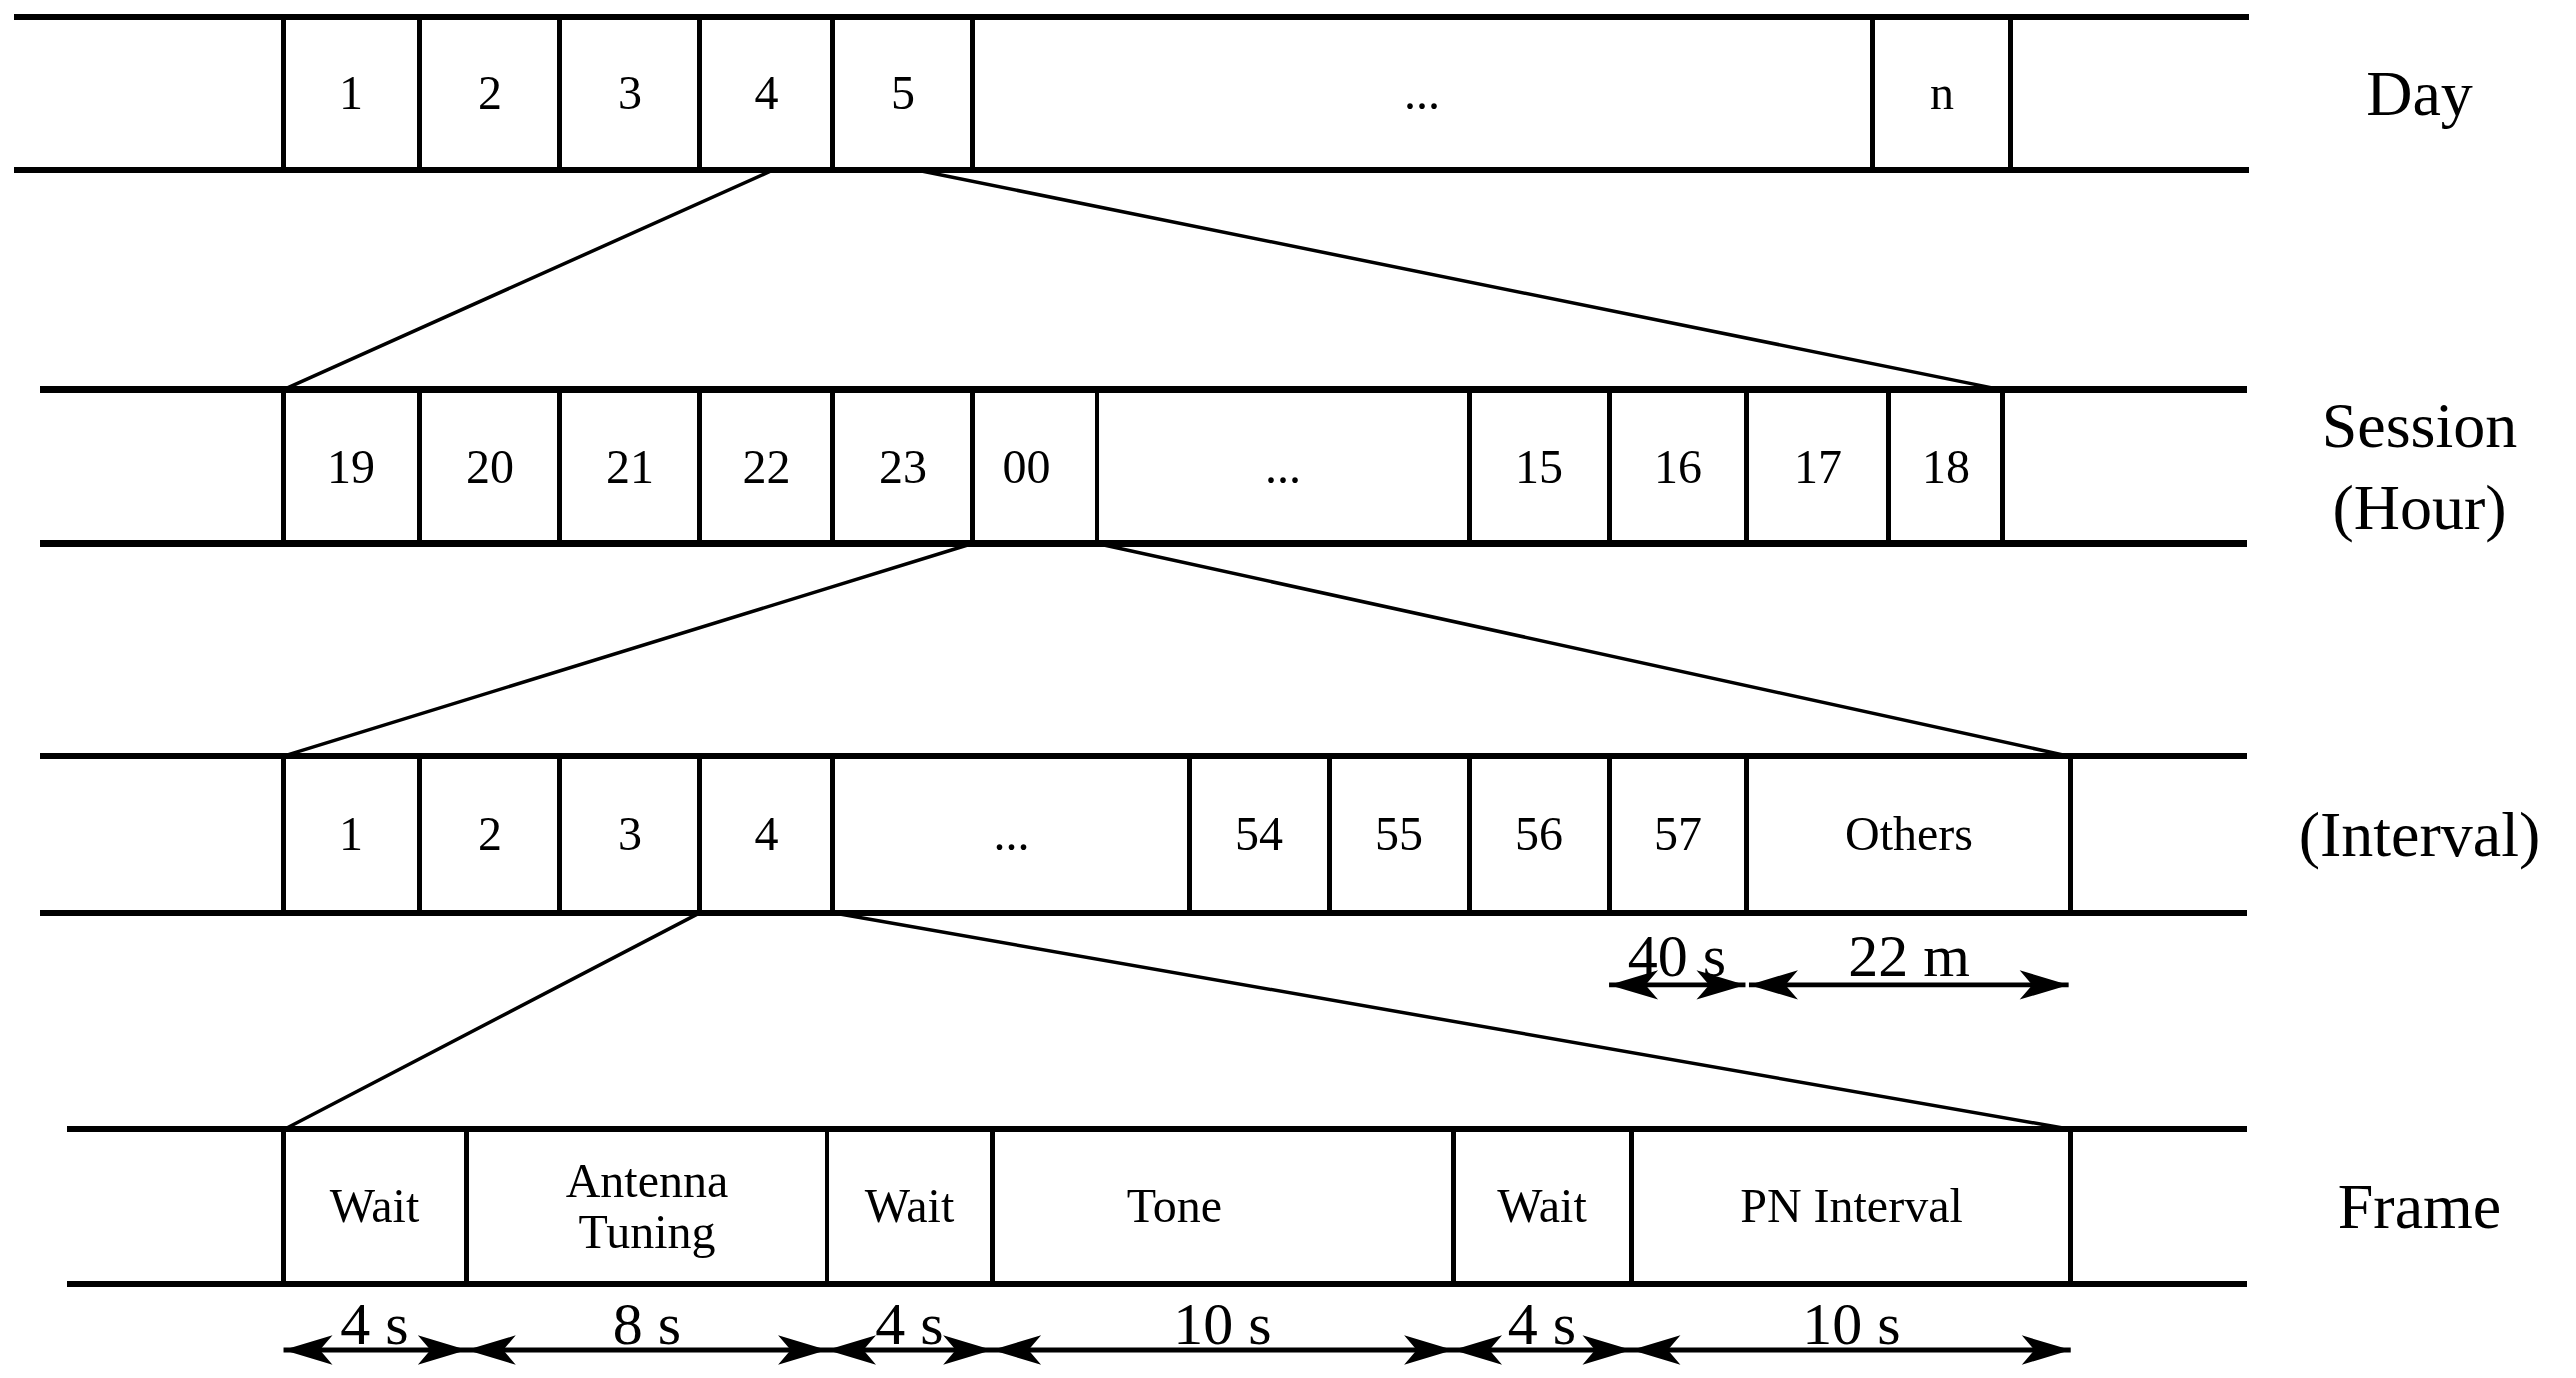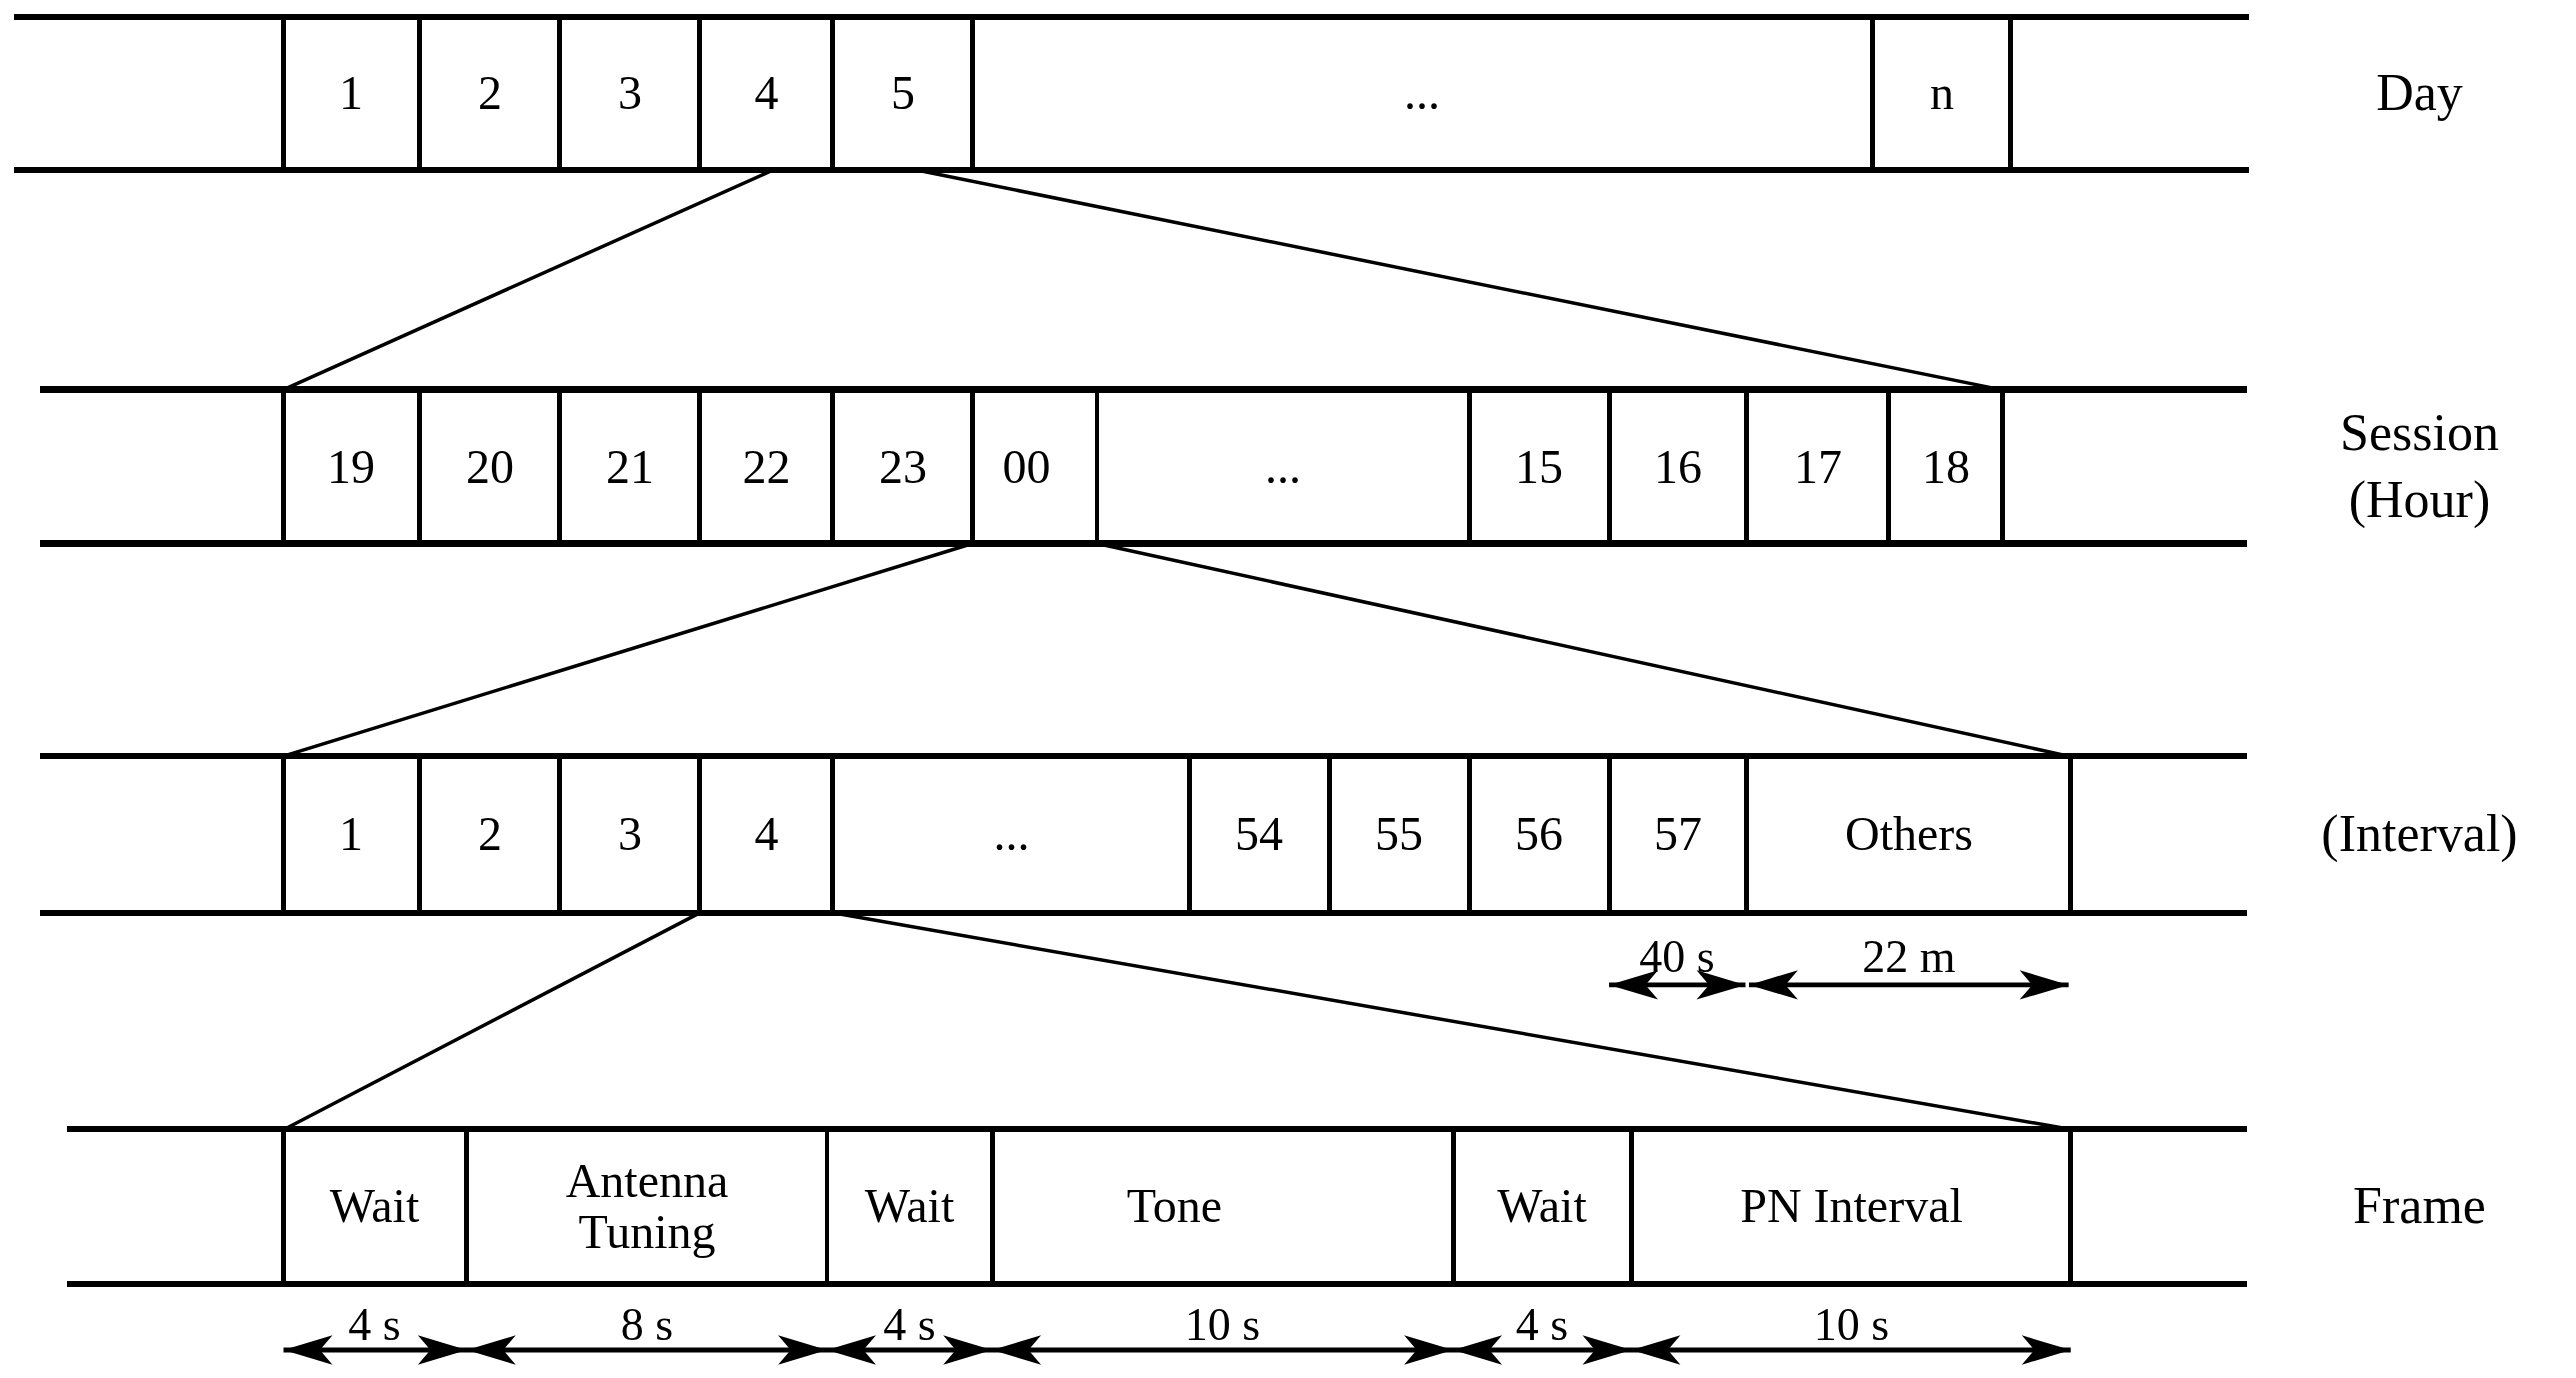--- a/index.html
+++ b/index.html
@@ -12,26 +12,26 @@
     position:absolute;display:flex;align-items:center;justify-content:center;
     font-size:48px;line-height:1.05;text-align:center;z-index:2;white-space:pre;
   }
   .r1{top:17px;height:153px;}
   .r2{top:390px;height:154px;}
   .r3{top:756px;height:157px;}
   .r4{top:1129px;height:155px;}
   .wrap2{white-space:normal;width:238px;display:inline-block;}
   .rlabel{
     position:absolute;left:2263px;width:313px;display:flex;flex-direction:column;
-    align-items:center;justify-content:center;font-size:52px;line-height:1.28;
+    align-items:center;justify-content:center;font-size:64px;line-height:1.28;
     text-align:center;z-index:2;
   }
   .dur{
     position:absolute;display:flex;align-items:center;justify-content:center;
-    font-size:46px;z-index:2;height:56px;white-space:pre;
+    font-size:60px;z-index:2;height:56px;white-space:pre;
   }
   .durbot{top:1296px;}
   .durmid{top:928px;}
 </style>
 </head>
 <body>
 
 <svg id="diagram-lines" width="2576" height="1378" viewBox="0 0 3682 1970">
 
   <g stroke="#000" stroke-width="9" shape-rendering="crispEdges">

